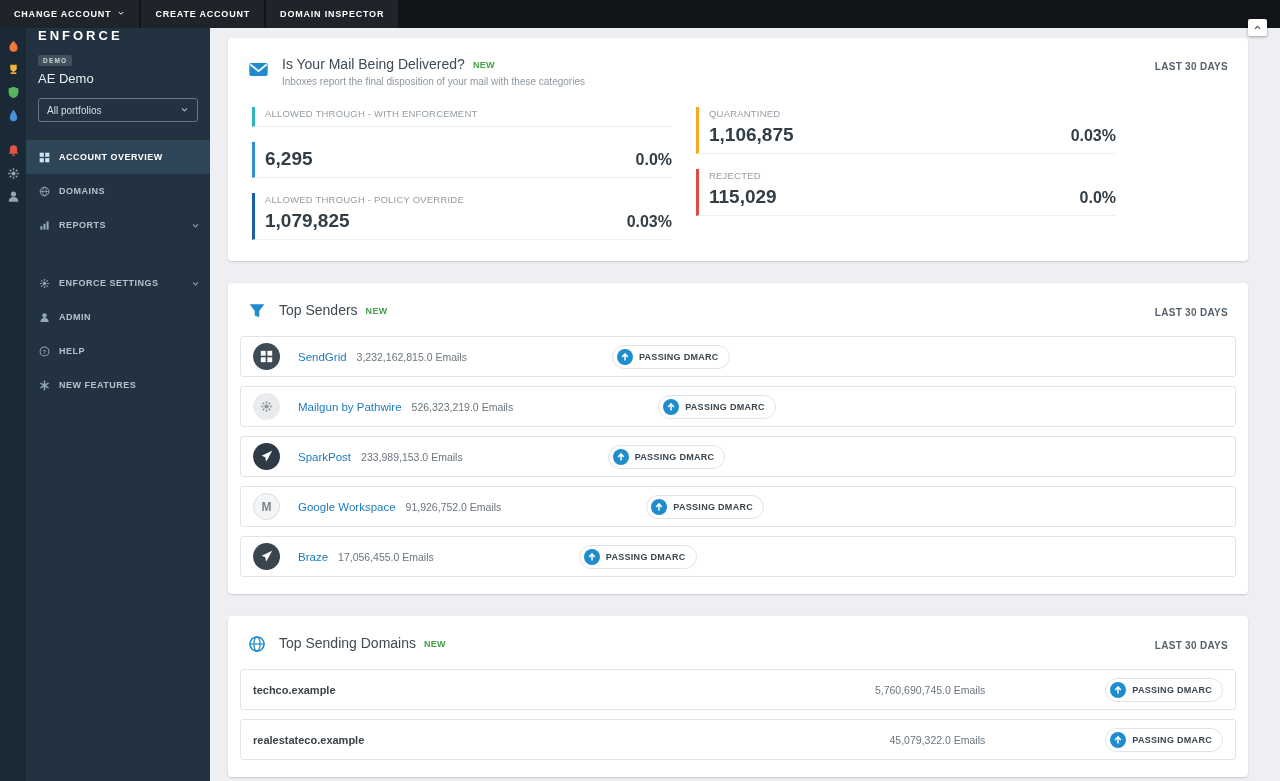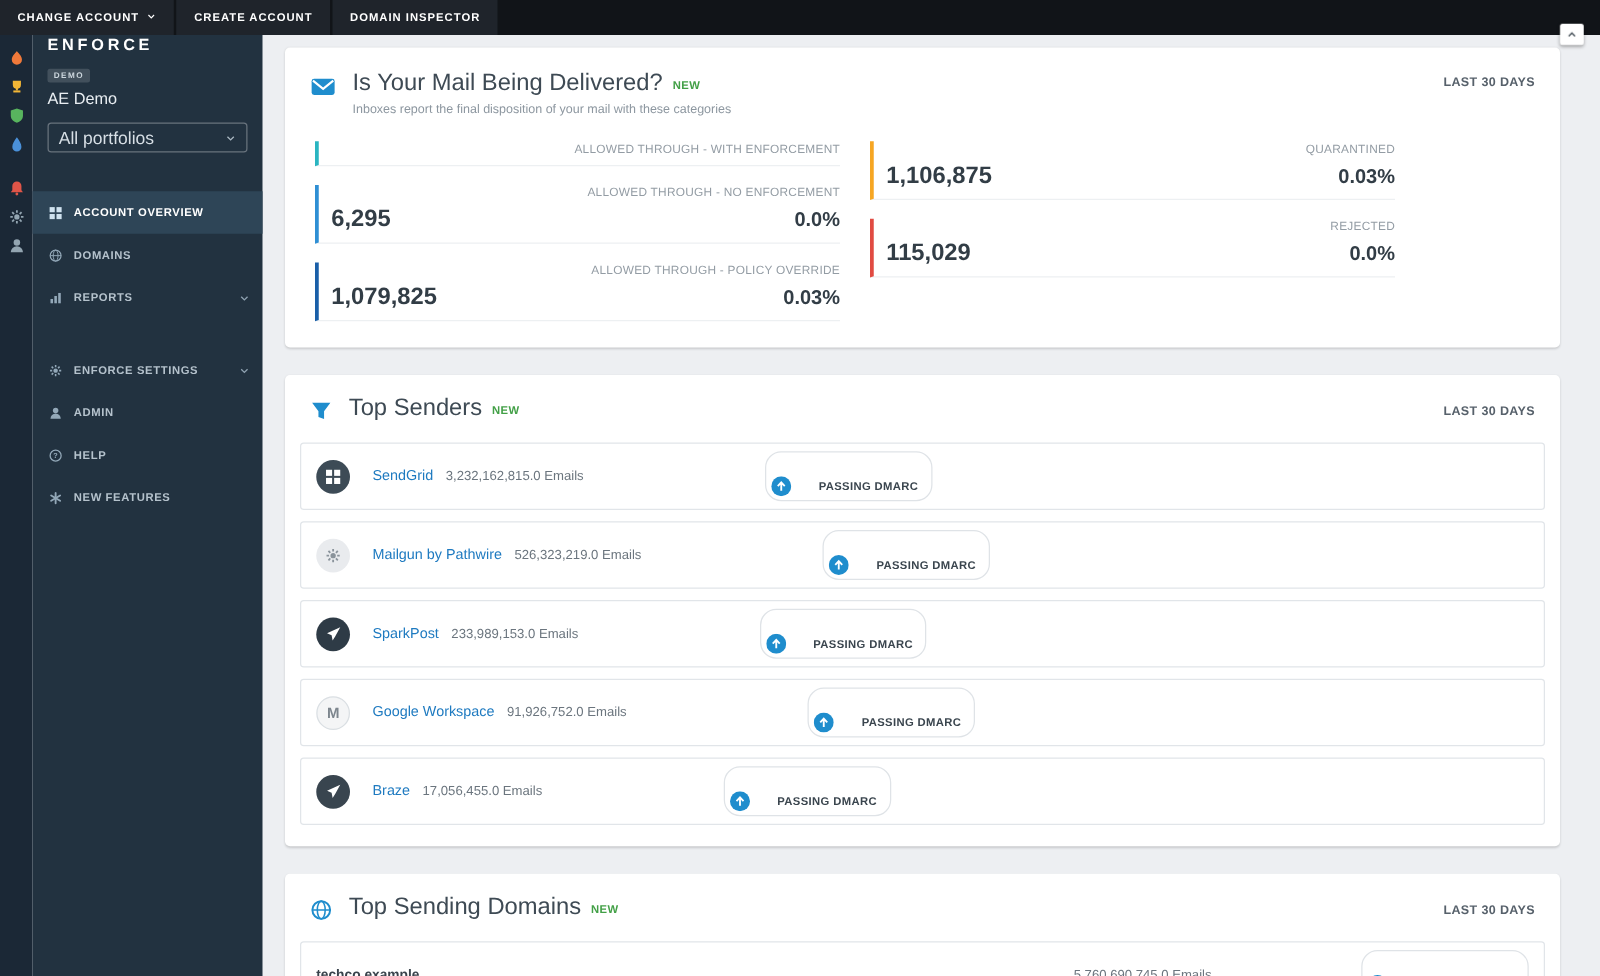--- a/index.html
+++ b/index.html
@@ -23,23 +23,23 @@
   .rail-icon.gap { margin-top: 12px; }
   .rail-icon svg { width: 13px; height: 13px; }
 
   
   .sidebar { width: 184px; background: #223240; color: #cfd9e0; }
   .logo { padding-left: 12px; font-size: 13px; font-weight: 600; letter-spacing: 3px; color: #ffffff; }
   .demo-badge { display: inline-block; margin: 12px 0 3px 12px; background: rgba(255,255,255,.15);
                 color: #ccd6dd; font-size: 6.5px; font-weight: 700; letter-spacing: 1.2px;
                 padding: 2px 5px; border-radius: 2px; }
   .account-name { padding-left: 12px; font-size: 13px; color: #e9eef2; margin: 2px 0 12px; }
-  .portfolio { margin: 0 12px 31px; height: 24px; border: 1px solid rgba(255,255,255,.32);
+  .portfolio { margin: 0 12px 18px; height: 24px; border: 1px solid rgba(255,255,255,.32);
                border-radius: 3px; display: flex; align-items: center; justify-content: space-between;
-               padding: 0 8px; font-size: 14px; color: #d7dfe5; cursor: pointer; }
+               padding: 0 8px; font-size: 10px; color: #d7dfe5; cursor: pointer; }
   .portfolio svg { width: 9px; height: 9px; color: #aab8c2; }
   .nav-item { height: 34px; display: flex; align-items: center; gap: 9px; padding: 0 10px 0 13px;
               font-size: 9px; font-weight: 700; letter-spacing: .5px; color: #b5c2cc; cursor: pointer; }
   .nav-item.active { background: #2e4557; color: #ffffff; }
   .nav-icon { display: inline-flex; color: #93a8b8; }
   .nav-icon svg { width: 11px; height: 11px; }
   .nav-item.active .nav-icon { color: #cfe2ef; }
   .nav-chevron { margin-left: auto; display: inline-flex; color: #8fa2b1; }
   .nav-chevron svg { width: 9px; height: 9px; }
   .nav-gap { height: 24px; }
@@ -56,51 +56,51 @@
           margin-bottom: 22px; }
   .card.delivery { padding: 18px 20px 6px; margin-top: 2px; }
   .card.listcard { padding: 16px 12px 8px; }
 
   .card-header { display: flex; align-items: flex-start; }
   .listcard .card-header { padding: 0 8px; align-items: center; }
   .hdr-icon { color: #1f8dcd; display: inline-flex; margin-right: 13px; margin-top: 3px; }
   .hdr-icon svg { width: 21px; height: 21px; }
   .listcard .hdr-icon svg { width: 18px; height: 18px; }
   .title-row { display: flex; align-items: center; gap: 8px; }
-  .card-title { font-size: 19px; color: #3e4a54; font-weight: 400; }
+  .card-title { font-size: 14px; color: #3e4a54; font-weight: 400; }
   .new-badge { font-size: 9px; font-weight: 700; color: #43a047; letter-spacing: .3px; margin-top: 2px; }
   .card-sub { font-size: 10px; color: #8d97a0; margin-top: 4px; }
   .period { margin-left: auto; font-size: 10px; font-weight: 700; color: #57616b; letter-spacing: .3px;
             margin-top: 5px; white-space: nowrap; }
 
   
   .stats-grid { display: flex; gap: 24px; margin-top: 20px; padding-left: 4px; }
   .stats-col { width: 420px; }
   .stat { border-left: 3px solid #ccc; padding: 1px 0 7px 10px; margin-bottom: 15px;
           border-bottom: 1px solid #edf0f2; }
-  .stat-label { font-size: 9.5px; color: #939ca4; letter-spacing: .2px; text-align: right; }
+  .stat-label { font-size: 9.5px; color: #939ca4; letter-spacing: .2px; }
   .stat-row { display: flex; justify-content: space-between; align-items: baseline; margin-top: 5px; }
   .stat-value { font-size: 19px; font-weight: 600; color: #323d46; }
   .stat-pct { font-size: 16px; font-weight: 600; color: #323d46; }
 
   
   .rows { margin-top: 16px; }
   .sender-row { border: 1px solid #e1e5e9; border-radius: 3px; min-height: 41px; display: flex;
                 align-items: center; padding: 6px 12px; margin-bottom: 9px; background: #fff; }
   .avatar { width: 27px; height: 27px; border-radius: 50%; display: inline-flex; align-items: center;
             justify-content: center; margin-right: 18px; flex: 0 0 27px; }
   .avatar svg { width: 13px; height: 13px; }
   .avatar-text { font-size: 12px; font-weight: 700; }
   .sender-link { font-size: 11.5px; color: #1e7ac0; text-decoration: none; cursor: pointer; }
   .domain-name { font-size: 11px; font-weight: 700; color: #39434c; }
   .row-emails { margin-left: auto; font-size: 10.5px; color: #6b757e; }
   .senders .row-emails { margin-right: 145px; margin-left: 10px; }
   .domains .row-emails { margin-right: 120px; }
-  .badge { display: inline-flex; align-items: center; gap: 22px; border: 1px solid #dfe3e7;
-           border-radius: 13px; padding: 19px 10px 3px 4px; background: #fff; flex: 0 0 auto; }
+  .badge { display: inline-flex; align-items: center; gap: 6px; border: 1px solid #dfe3e7;
+           border-radius: 13px; padding: 3px 10px 3px 4px; background: #fff; flex: 0 0 auto; }
   .badge-icon { display: inline-flex; }
   .badge-icon svg { width: 16px; height: 16px; }
   .badge-label { font-size: 9px; font-weight: 700; color: #3a454e; letter-spacing: .3px; white-space: nowrap; }
 </style>
 </head>
 <body>
 
 <div class="topbar">
     <button class="tb-btn">
       <span>CHANGE ACCOUNT</span>
@@ -296,21 +296,20 @@
           <div class="card-sub">Inboxes report the final disposition of your mail with these categories</div>
         </div>
         <span class="period">LAST 30 DAYS</span>
       </div>
       <div class="stats-grid">
         <div class="stats-col" id="stats-col-0">
             <div class="stat" style="border-left-color: rgb(42, 181, 193);">
               <div class="stat-label">ALLOWED THROUGH - WITH ENFORCEMENT</div>
             </div>
             <div class="stat" style="border-left-color: rgb(47, 143, 212);">
-              <div class="stat-label">ALLOWED THROUGH - NO ENFORCEMENT</div>
               <div class="stat-row">
                 <span class="stat-value">6,295</span>
                 <span class="stat-pct">0.0%</span>
               </div>
             </div>
             <div class="stat" style="border-left-color: rgb(26, 95, 168);">
               <div class="stat-label">ALLOWED THROUGH - POLICY OVERRIDE</div>
               <div class="stat-row">
                 <span class="stat-value">1,079,825</span>
                 <span class="stat-pct">0.03%</span>

